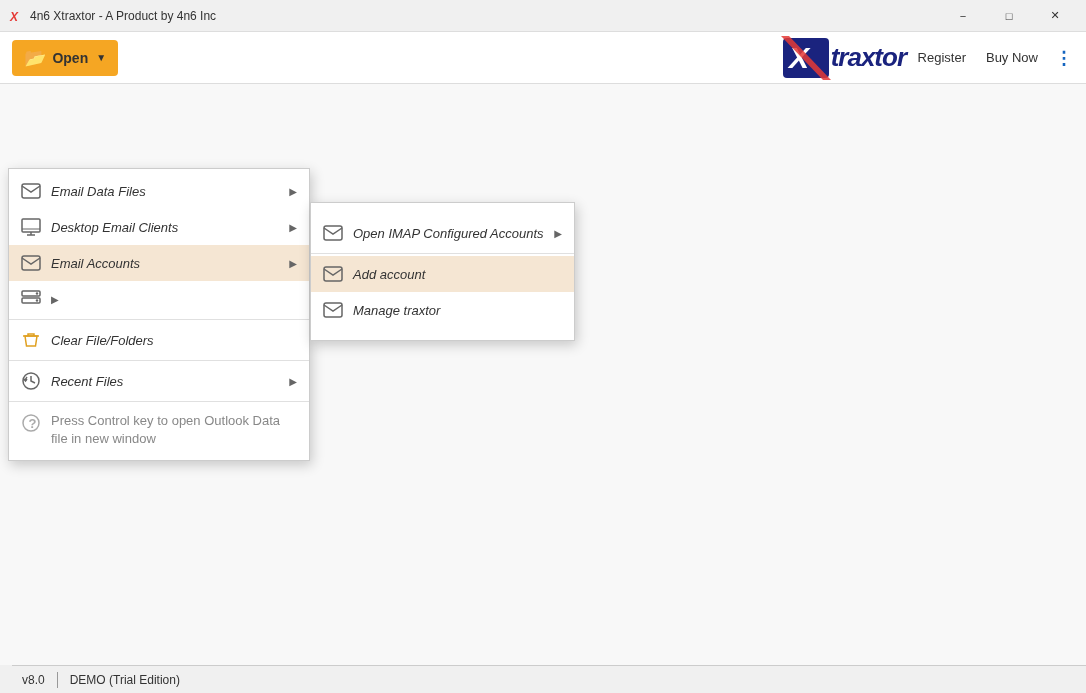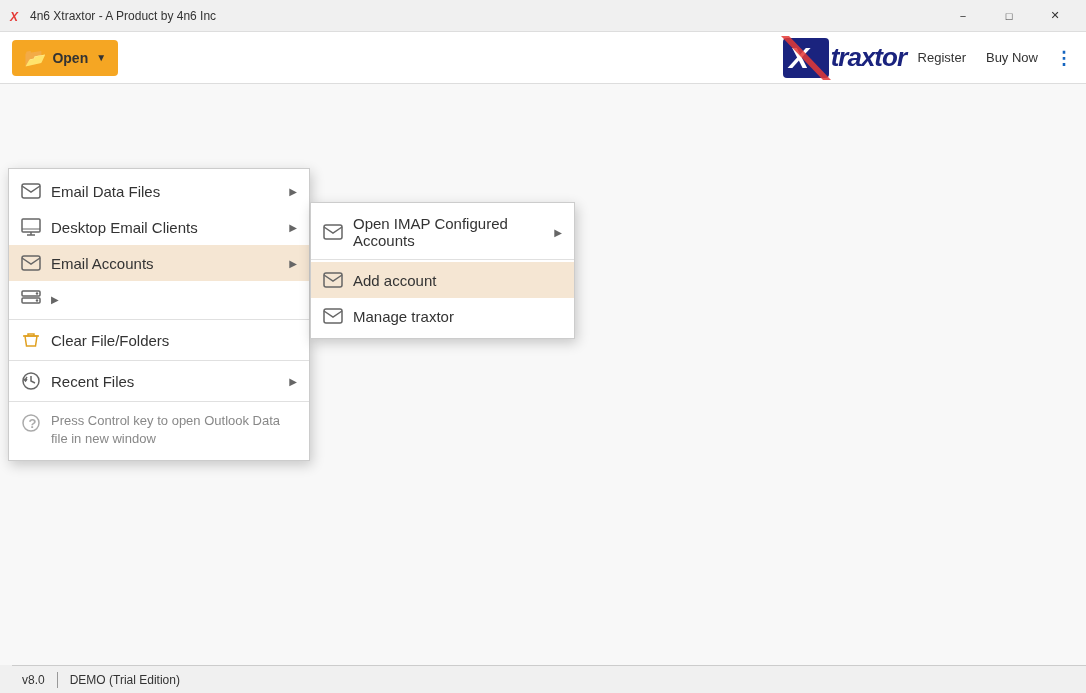--- a/index.html
+++ b/index.html
@@ -164,22 +164,23 @@
       width: 20px;
       height: 20px;
       display: flex;
       align-items: center;
       justify-content: center;
       color: #555;
       flex-shrink: 0;
     }
     .menu-item .item-label {
       flex: 1;
-      font-size: 15px;
-      color: #333;
+      font-size: 13px;
+      color: #333;
+      font-style: italic;
     }
     .menu-item .arrow {
       font-size: 10px;
       color: #666;
     }
     .menu-divider {
       height: 1px;
       background: #e0e0e0;
       margin: 2px 0;
     }
@@ -187,21 +188,21 @@
     
     .sub-menu {
       position: absolute;
       top: 118px;
       left: 310px;
       width: 265px;
       background: white;
       border: 1px solid #ccc;
       box-shadow: 2px 4px 12px rgba(0,0,0,0.2);
       z-index: 101;
-      padding: 4px 0;
+      padding: 12px 0;
     }
     .sub-menu .menu-item {
       gap: 10px;
     }
     .sub-menu .menu-item.active {
       background: #f5e6d3;
     }
 
     
     .logo-wrapper {

